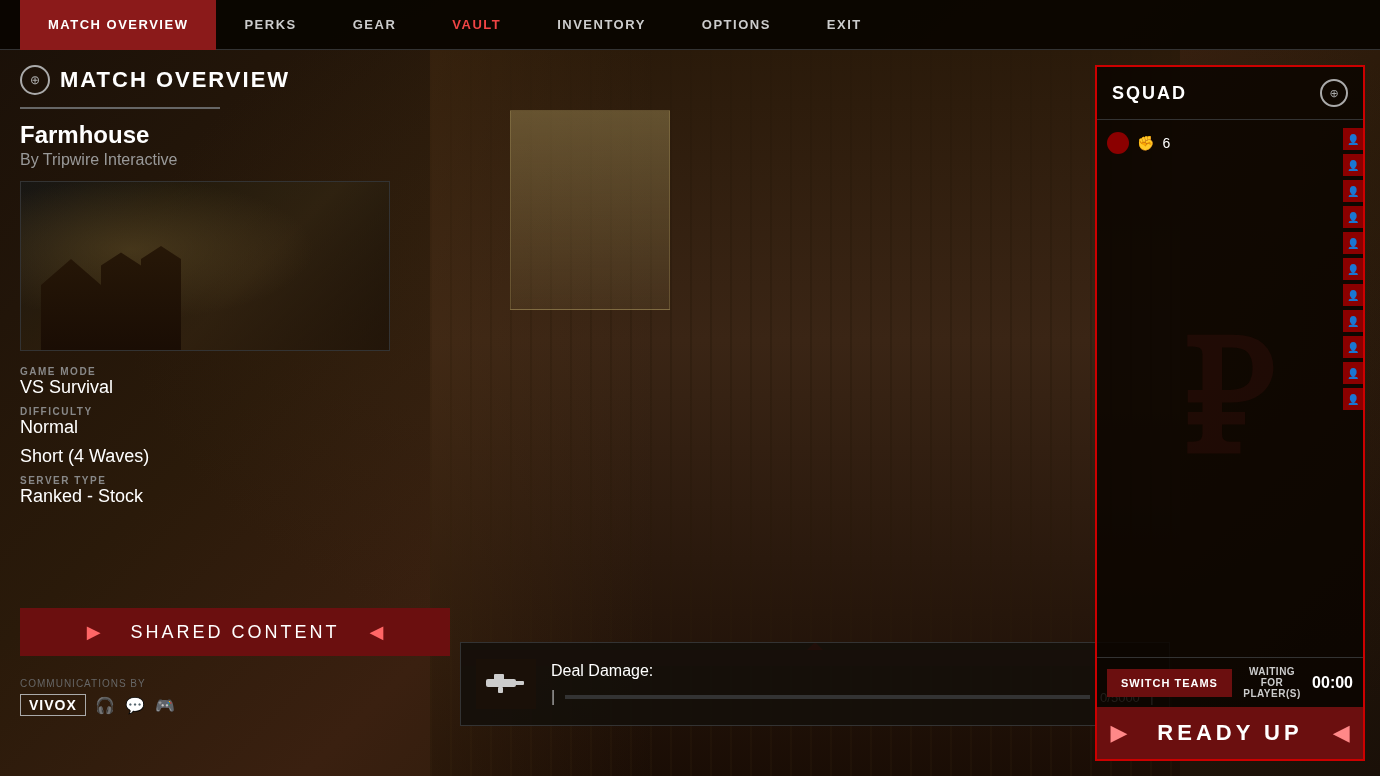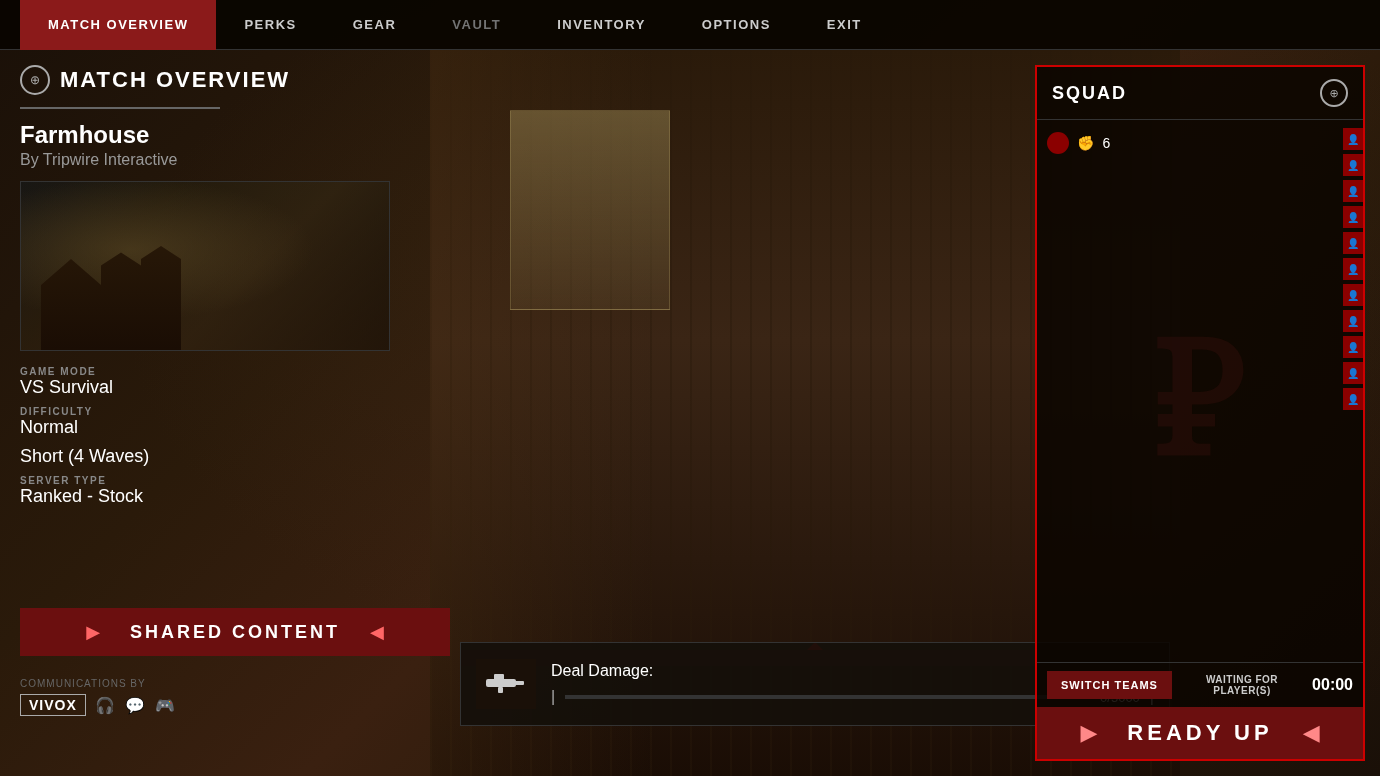--- a/index.html
+++ b/index.html
@@ -81,21 +81,21 @@
       color: #ccc;
       cursor: pointer;
       text-transform: uppercase;
       position: relative;
     }
     .nav-item.active {
       background: #8b1a1a;
       color: #fff;
     }
     .nav-item.dimmed {
-      color: #737373;
+      color: #ef4444;
     }
 
     
     .left-panel {
       position: absolute;
       top: 65px;
       left: 20px;
       width: 430px;
       z-index: 10;
     }
@@ -196,21 +196,21 @@
       gap: 30px;
       z-index: 10;
       cursor: pointer;
     }
     .shared-content-bar .arrow-left {
       font-size: 18px;
       color: #ff6666;
     }
     .shared-content-bar .bar-label {
       font-size: 18px;
-      font-weight: bold;
+      font-weight: normal;
       letter-spacing: 3px;
       color: #fff;
       text-transform: uppercase;
     }
     .shared-content-bar .arrow-right {
       font-size: 18px;
       color: #ff6666;
     }
 
     
@@ -322,21 +322,21 @@
     .progress-text {
       font-size: 13px;
       color: #aaa;
     }
 
     
     .squad-panel {
       position: absolute;
       top: 65px;
       right: 15px;
-      width: 330px;
+      width: 270px;
       bottom: 15px;
       border: 2px solid #cc0000;
       background: rgba(10,5,0,0.85);
       z-index: 10;
       display: flex;
       flex-direction: column;
     }
 
     .squad-header {
       display: flex;

